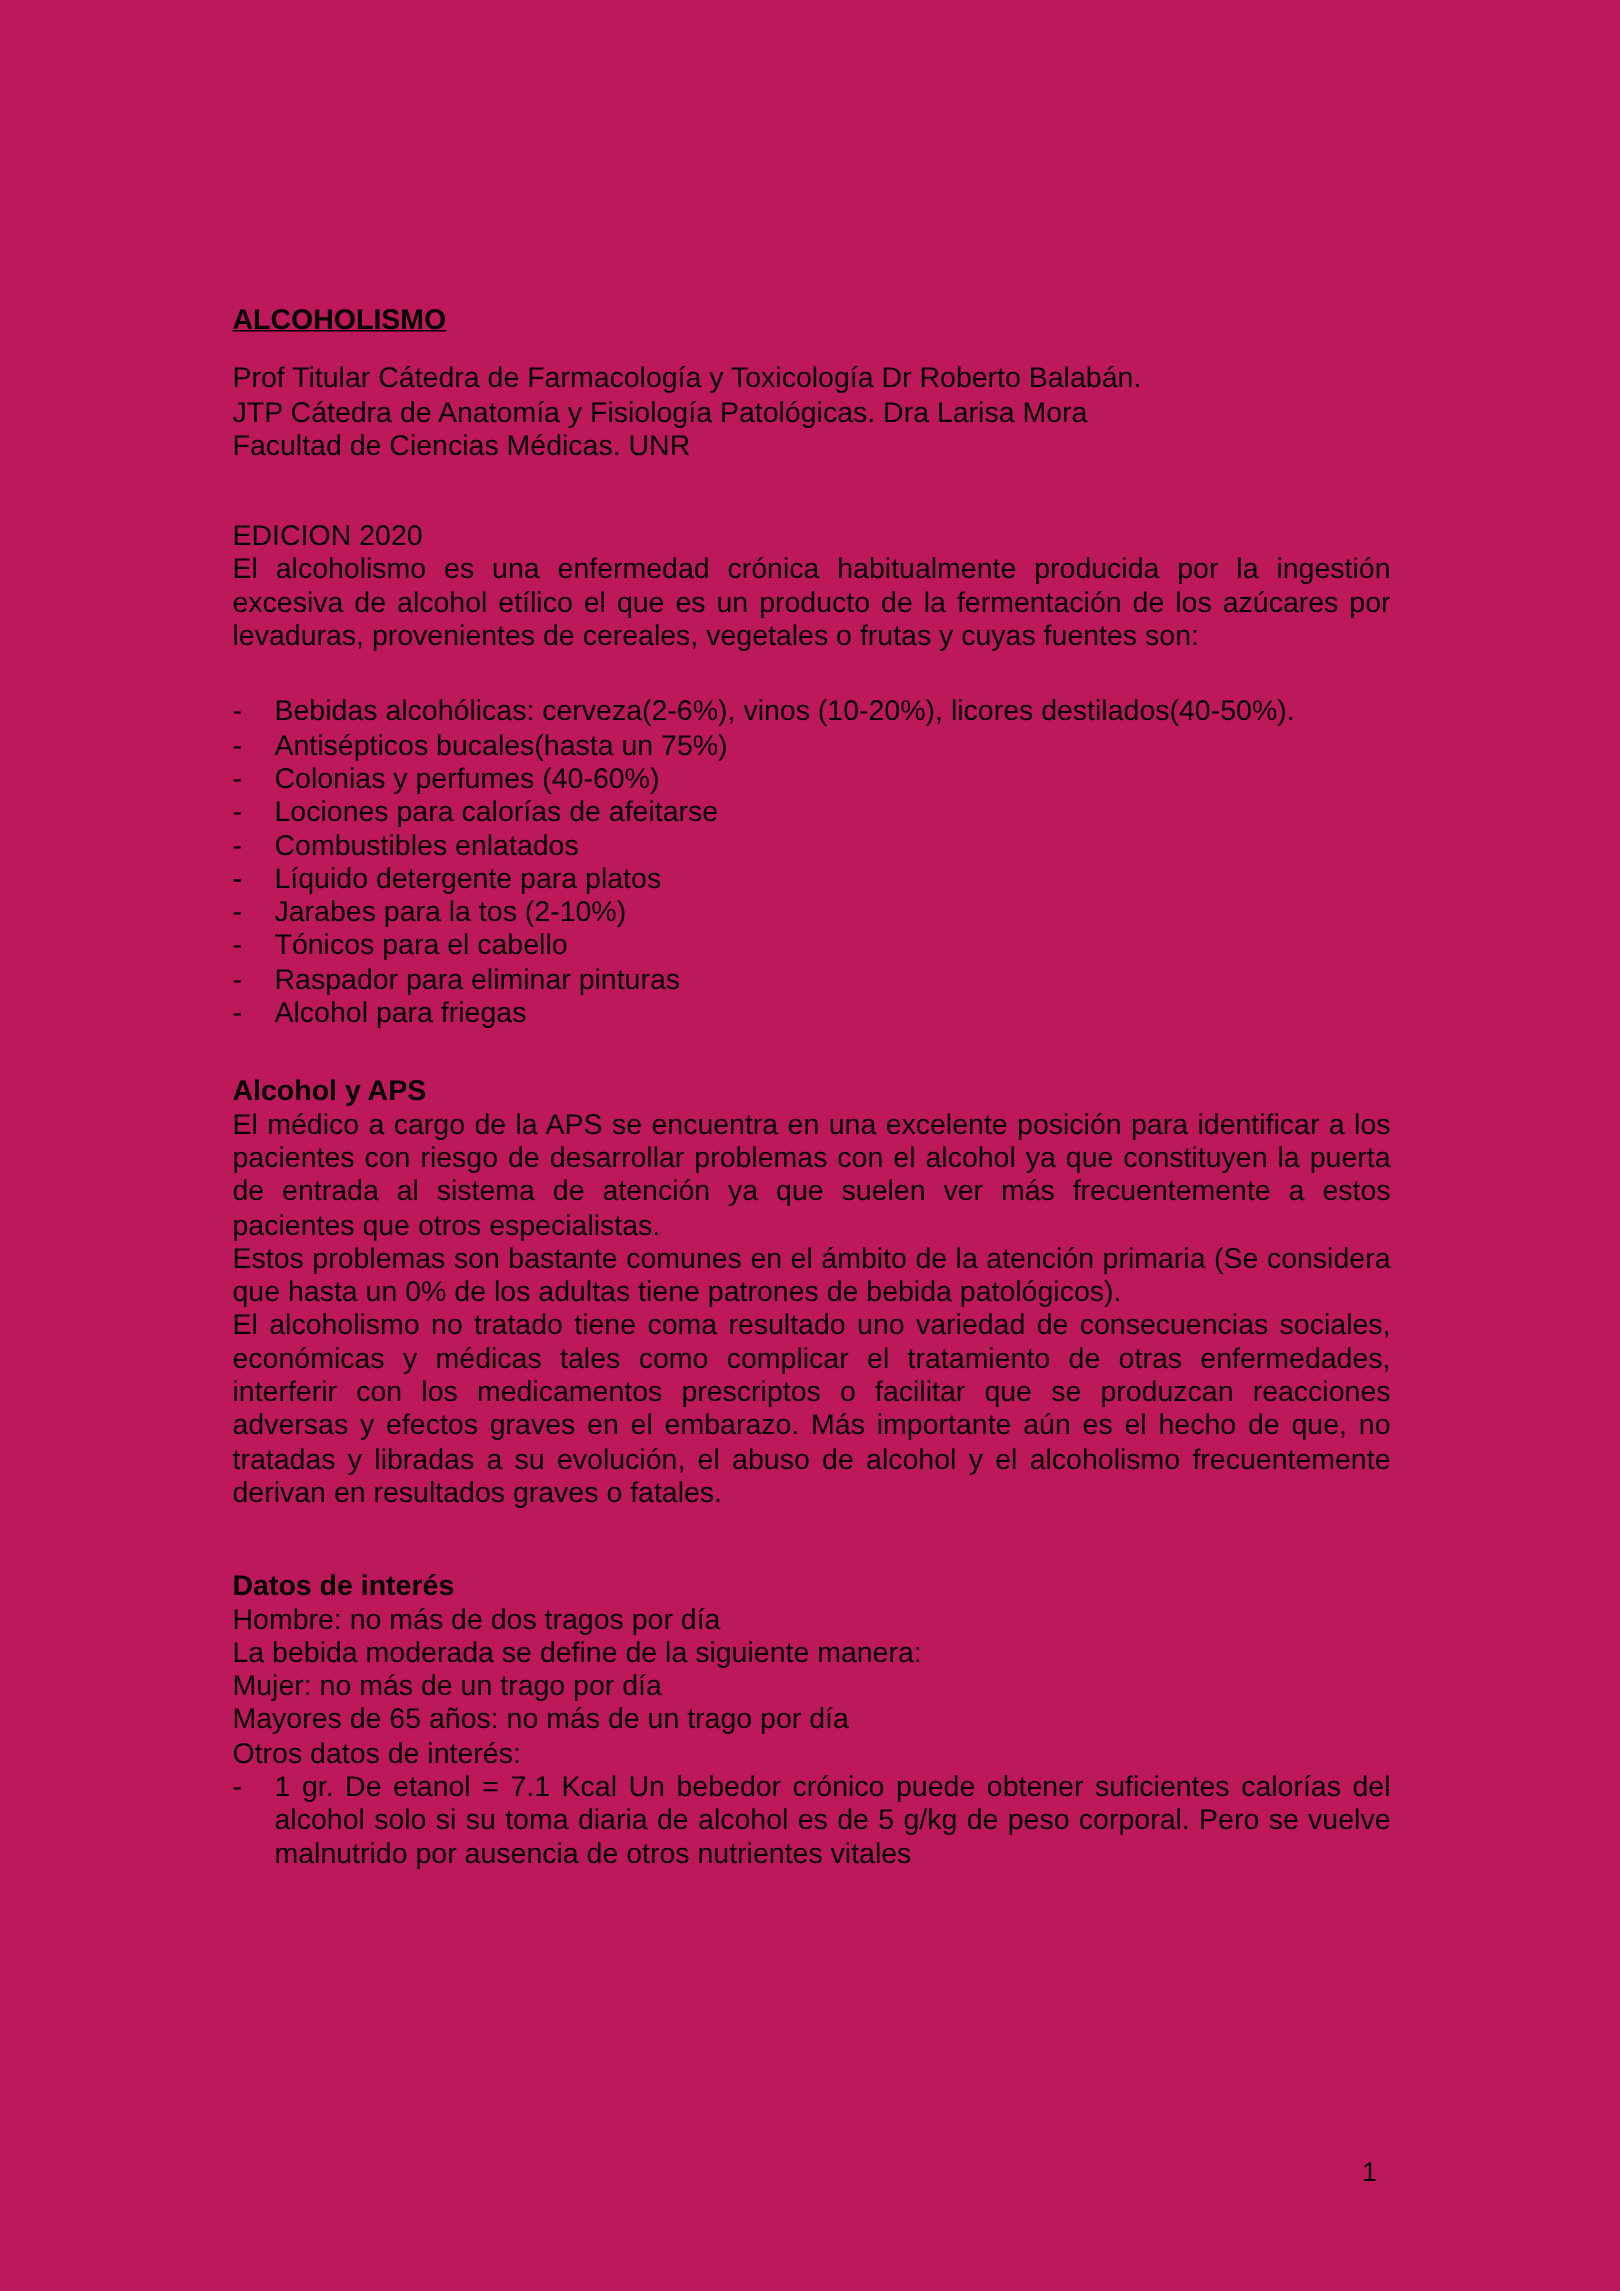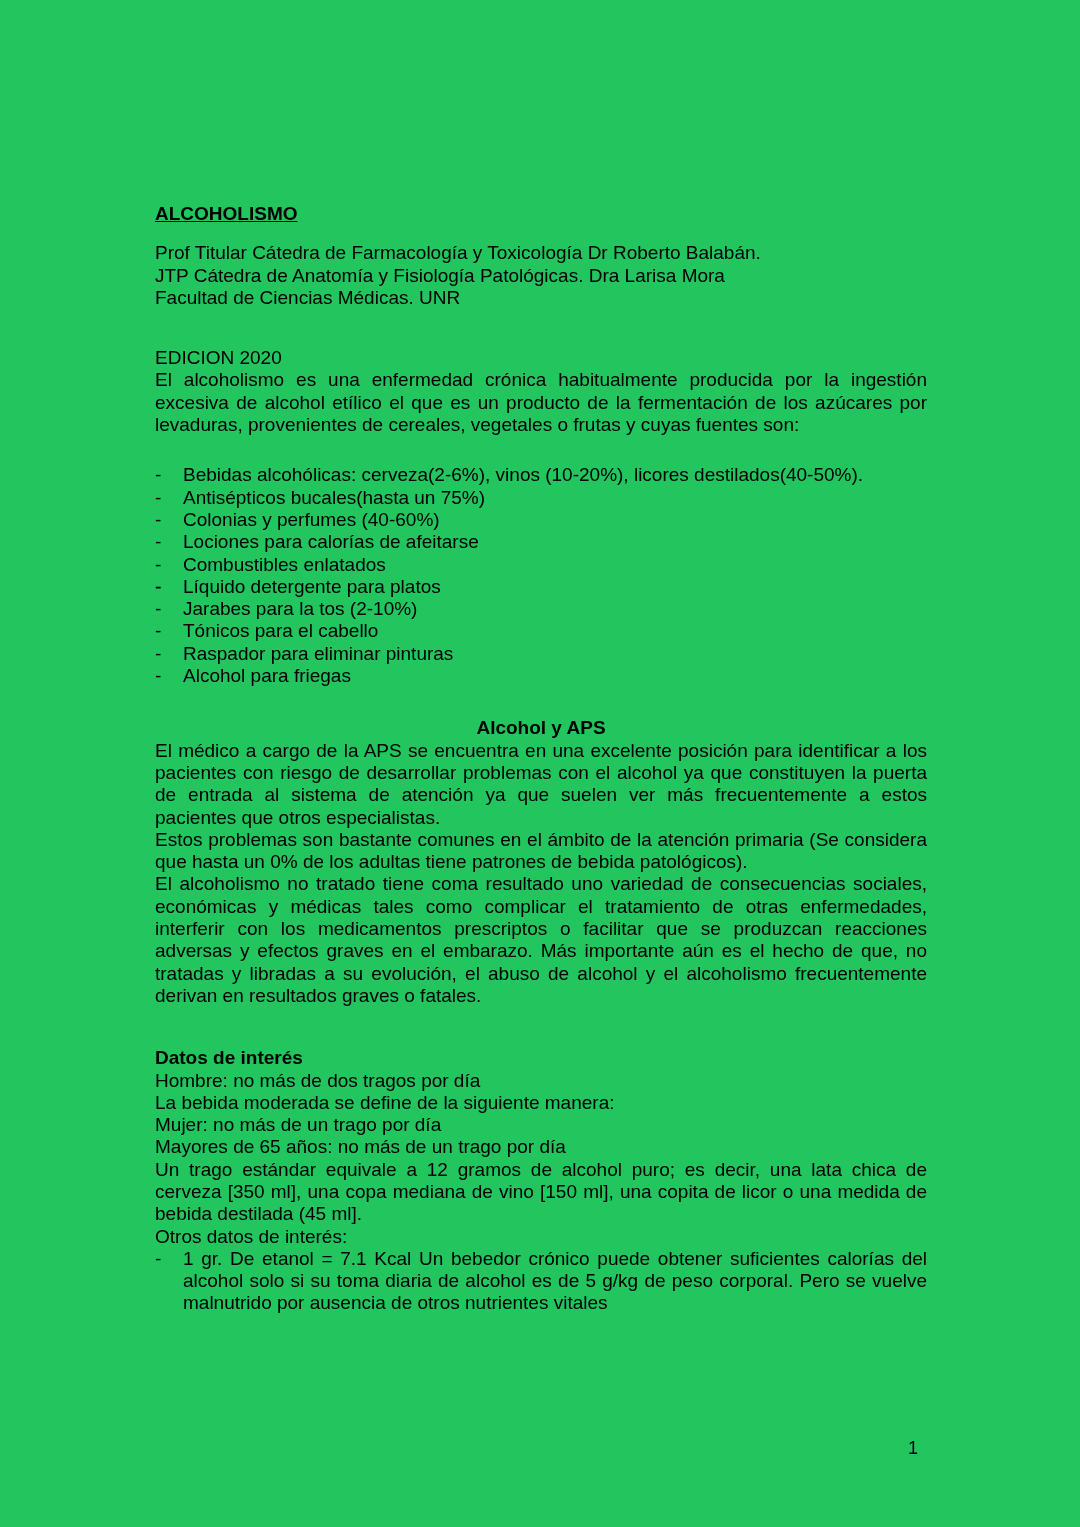--- a/index.html
+++ b/index.html
@@ -4,21 +4,21 @@
 <style>
   html, body {
     margin: 0;
     padding: 0;
     background: #ffffff;
   }
   .page {
     position: relative;
     width: 1080px;
     height: 1527px;
-    background: #22c55e;
+    background: #be185d;
     font-family: "Liberation Sans", "DejaVu Sans", sans-serif;
     font-size: 19px;
     line-height: 22.3px;
     color: #000000;
     overflow: hidden;
   }
   .content {
     position: absolute;
     left: 155px;
     top: 203px;
@@ -53,21 +53,20 @@
   }
   .list-item .dash {
     position: absolute;
     left: 0;
     top: 0;
   }
   .list-item.justified { text-align: justify; }
   .aps-heading {
     font-weight: bold;
     margin-top: 30px;
-    text-align: center;
   }
   .datos-heading {
     font-weight: bold;
     margin-top: 40px;
   }
   .plain-line { margin: 0; }
   .otros-list { margin-top: 0; }
   .page-number {
     position: absolute;
     left: 908px;
@@ -142,21 +141,20 @@
     <div class="aps-heading">Alcohol y APS</div>
     <p class="para-justify">El médico a cargo de la APS se encuentra en una excelente posición para identificar a los pacientes con riesgo de desarrollar problemas con el alcohol ya que constituyen la puerta de entrada al sistema de atención ya que suelen ver más frecuentemente a estos pacientes que otros especialistas.</p>
     <p class="para-justify">Estos problemas son bastante comunes en el ámbito de la atención primaria (Se considera que hasta un 0% de los adultas tiene patrones de bebida patológicos).</p>
     <p class="para-justify">El alcoholismo no tratado tiene coma resultado uno variedad de consecuencias sociales, económicas y médicas tales como complicar el tratamiento de otras enfermedades, interferir con los medicamentos prescriptos o facilitar que se produzcan reacciones adversas y efectos graves en el embarazo. Más importante aún es el hecho de que, no tratadas y libradas a  su evolución, el abuso de alcohol y el alcoholismo frecuentemente derivan en resultados graves o fatales.</p>
 
     <div class="datos-heading">Datos de interés</div>
     <p class="plain-line">Hombre: no más de dos tragos por día</p>
     <p class="plain-line">La bebida moderada se define de la siguiente manera:</p>
     <p class="plain-line">Mujer: no más de un trago por día</p>
     <p class="plain-line">Mayores de 65 años: no más de un trago por día</p>
-    <p class="para-justify">Un trago estándar equivale a 12 gramos de alcohol puro; es decir, una lata chica de cerveza [350 ml], una copa mediana de vino [150 ml], una copita de licor o una medida de bebida destilada (45 ml].</p>
     <p class="plain-line">Otros datos de interés:</p>
 
     <div class="list otros-list">
       <div class="list-item justified">
         <span class="dash">-</span>
         <span>1 gr. De etanol = 7.1 Kcal  Un bebedor crónico puede obtener suficientes calorías del alcohol solo si su toma diaria de alcohol es de 5 g/kg de peso corporal. Pero se vuelve malnutrido por  ausencia de otros nutrientes vitales</span>
       </div>
     </div>
 
   </div>

